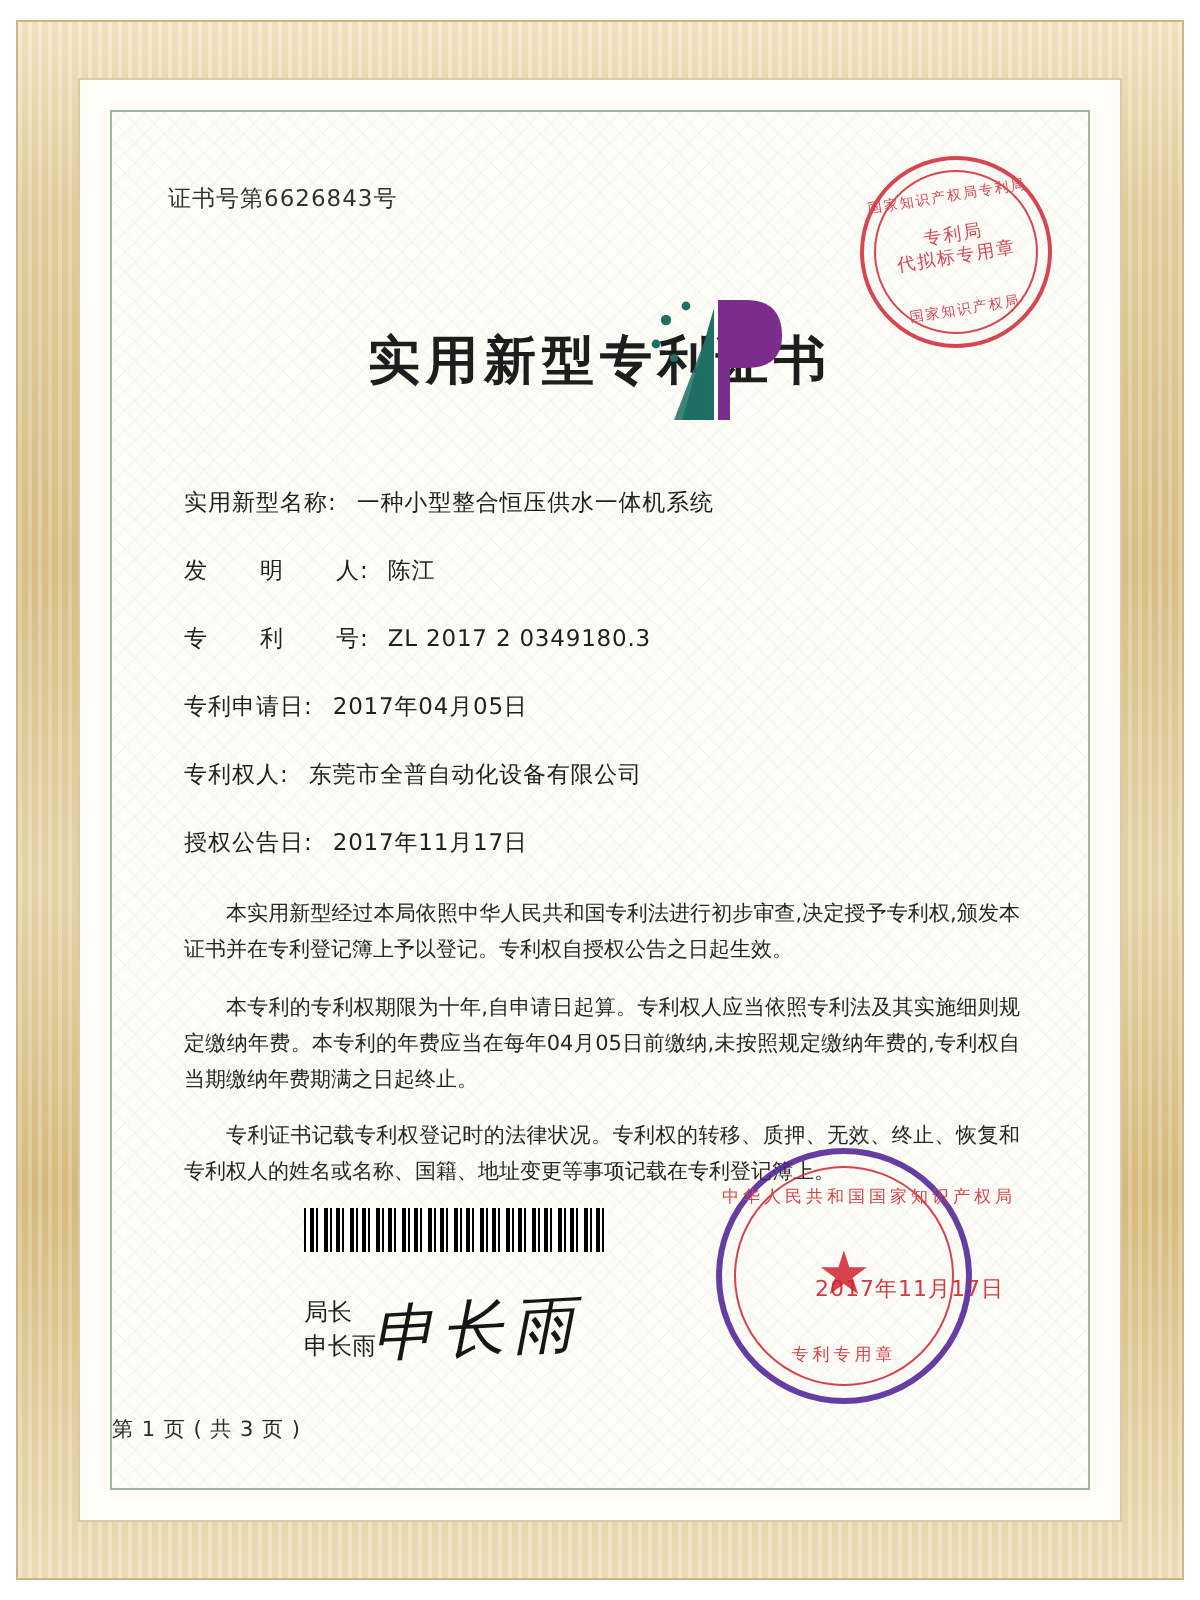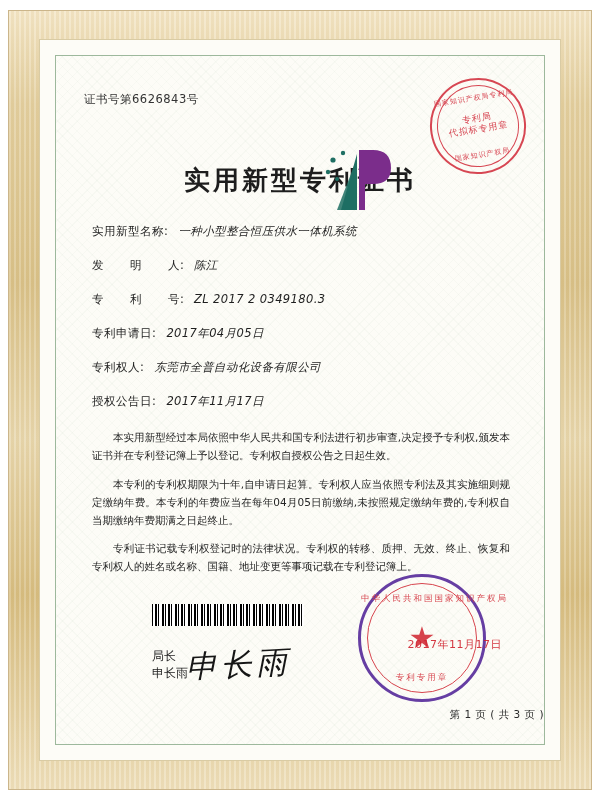--- a/index.html
+++ b/index.html
@@ -133,21 +133,21 @@
   .title {
     margin-top: 56px;
     text-align: center;
     font-size: 26px;
     font-weight: bold;
     letter-spacing: 3px;
     color: #1d1d1d;
   }
 
   .fields {
-    margin-top: 26px;
+    margin-top: 46px;
     padding-left: 8px;
   }
   .field-row {
     display: flex;
     align-items: baseline;
     margin-bottom: 19px;
     font-size: 11.5px;
     color: #1f1f1f;
   }
   .field-label {
@@ -156,21 +156,20 @@
   }
   .field-label.spread {
     display: inline-block;
     width: 88px;
     text-align: justify;
     text-align-last: justify;
   }
   .field-value {
     margin-left: 10px;
     letter-spacing: .4px;
-    font-style: italic;
   }
 
   .paragraphs {
     margin-top: 10px;
     padding: 0 6px 0 8px;
   }
   .para {
     font-size: 10.5px;
     line-height: 18px;
     text-indent: 21px;
@@ -256,21 +255,21 @@
     font-size: 11px;
     color: #d0232f;
     opacity: .9;
     letter-spacing: .5px;
   }
 
   .page-footer {
     position: absolute;
     left: 0; right: 0;
     bottom: 22px;
-    text-align: right;
+    text-align: left;
     font-size: 10.5px;
     color: #2b2b2b;
     letter-spacing: .5px;
   }
 </style>
 </head>
 <body>
 
 <div class="page">
   <div class="frame-outer">

